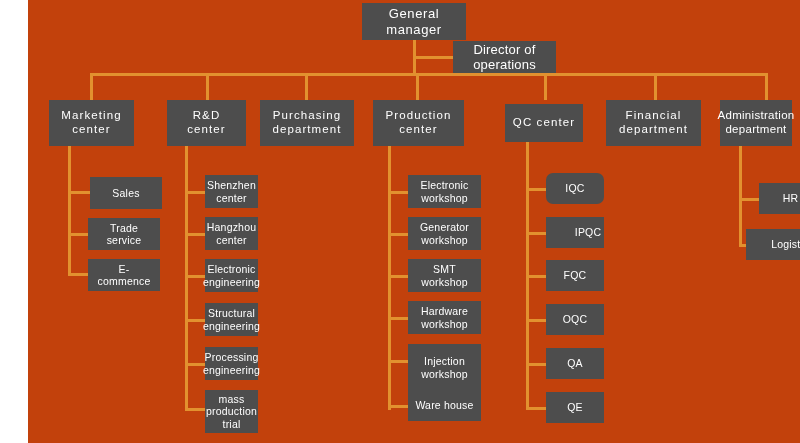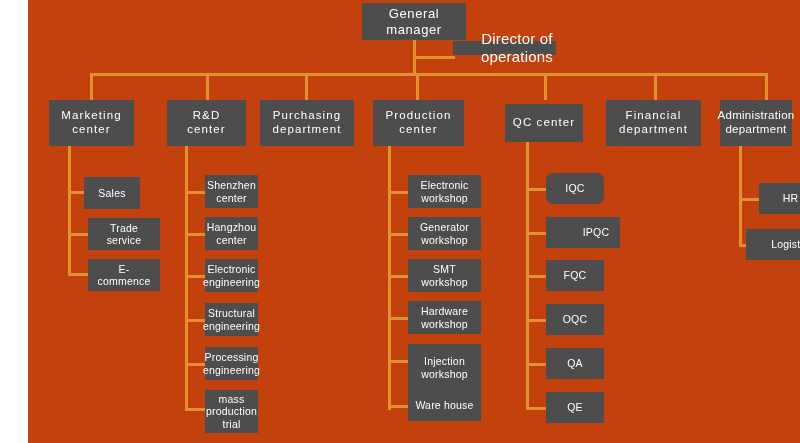--- a/index.html
+++ b/index.html
@@ -59,21 +59,21 @@
 
 <div id="org-chart">
 
   <div class="node top" style="left:334px; top:3px; width:104px; height:37px;">
     <span>
       <span>General</span><br>
       <span>manager</span>
     </span>
   </div>
 
-  <div class="node lvl2" style="left:425px; top:41px; width:103px; height:14px; font-size:15px;justify-content:flex-end;">
+  <div class="node lvl2" style="left:425px; top:41px; width:103px; height:32px; font-size:13px;">
     <span>
       <span>Director of</span><br>
       <span>operations</span>
     </span>
   </div>
 
   <div class="conn v" style="left:385px; top:40px; height:34px;"></div>
 
   <div class="conn h" style="left:385px; top:56px; width:42px;"></div>
 
@@ -133,21 +133,21 @@
       <span>Administration</span><br>
       <span>department</span>
     </span>
   </div>
 
   <div class="conn v" style="left:40px; top:146px; height:127px;"></div>
   <div class="conn h" style="left:40px; top:191px; width:22px;"></div>
   <div class="conn h" style="left:40px; top:233px; width:22px;"></div>
   <div class="conn h" style="left:40px; top:273px; width:22px;"></div>
 
-  <div class="node lvl2" style="left:56px; top:177px; width:56px; height:32px;">
+  <div class="node lvl2" style="left:62px; top:177px; width:72px; height:32px;">
     <span>
       <span>Sales</span>
     </span>
   </div>
   <div class="node lvl2" style="left:60px; top:218px; width:72px; height:32px;">
     <span>
       <span>Trade</span><br>
       <span>service</span>
     </span>
   </div>
@@ -254,21 +254,21 @@
   <div class="conn h" style="left:498px; top:275px; width:22px;"></div>
   <div class="conn h" style="left:498px; top:319px; width:22px;"></div>
   <div class="conn h" style="left:498px; top:363px; width:22px;"></div>
   <div class="conn h" style="left:498px; top:407px; width:22px;"></div>
 
   <div class="node lvl2" style="left:518px; top:173px; width:58px; height:31px;border-radius:7px;">
     <span>
       <span>IQC</span>
     </span>
   </div>
-  <div class="node lvl2" style="left:518px; top:217px; width:74px; height:31px;padding-left:29px;">
+  <div class="node lvl2" style="left:518px; top:217px; width:58px; height:31px;padding-left:29px;">
     <span>
       <span>IPQC</span>
     </span>
   </div>
   <div class="node lvl2" style="left:518px; top:260px; width:58px; height:31px;">
     <span>
       <span>FQC</span>
     </span>
   </div>
   <div class="node lvl2" style="left:518px; top:304px; width:58px; height:31px;">

